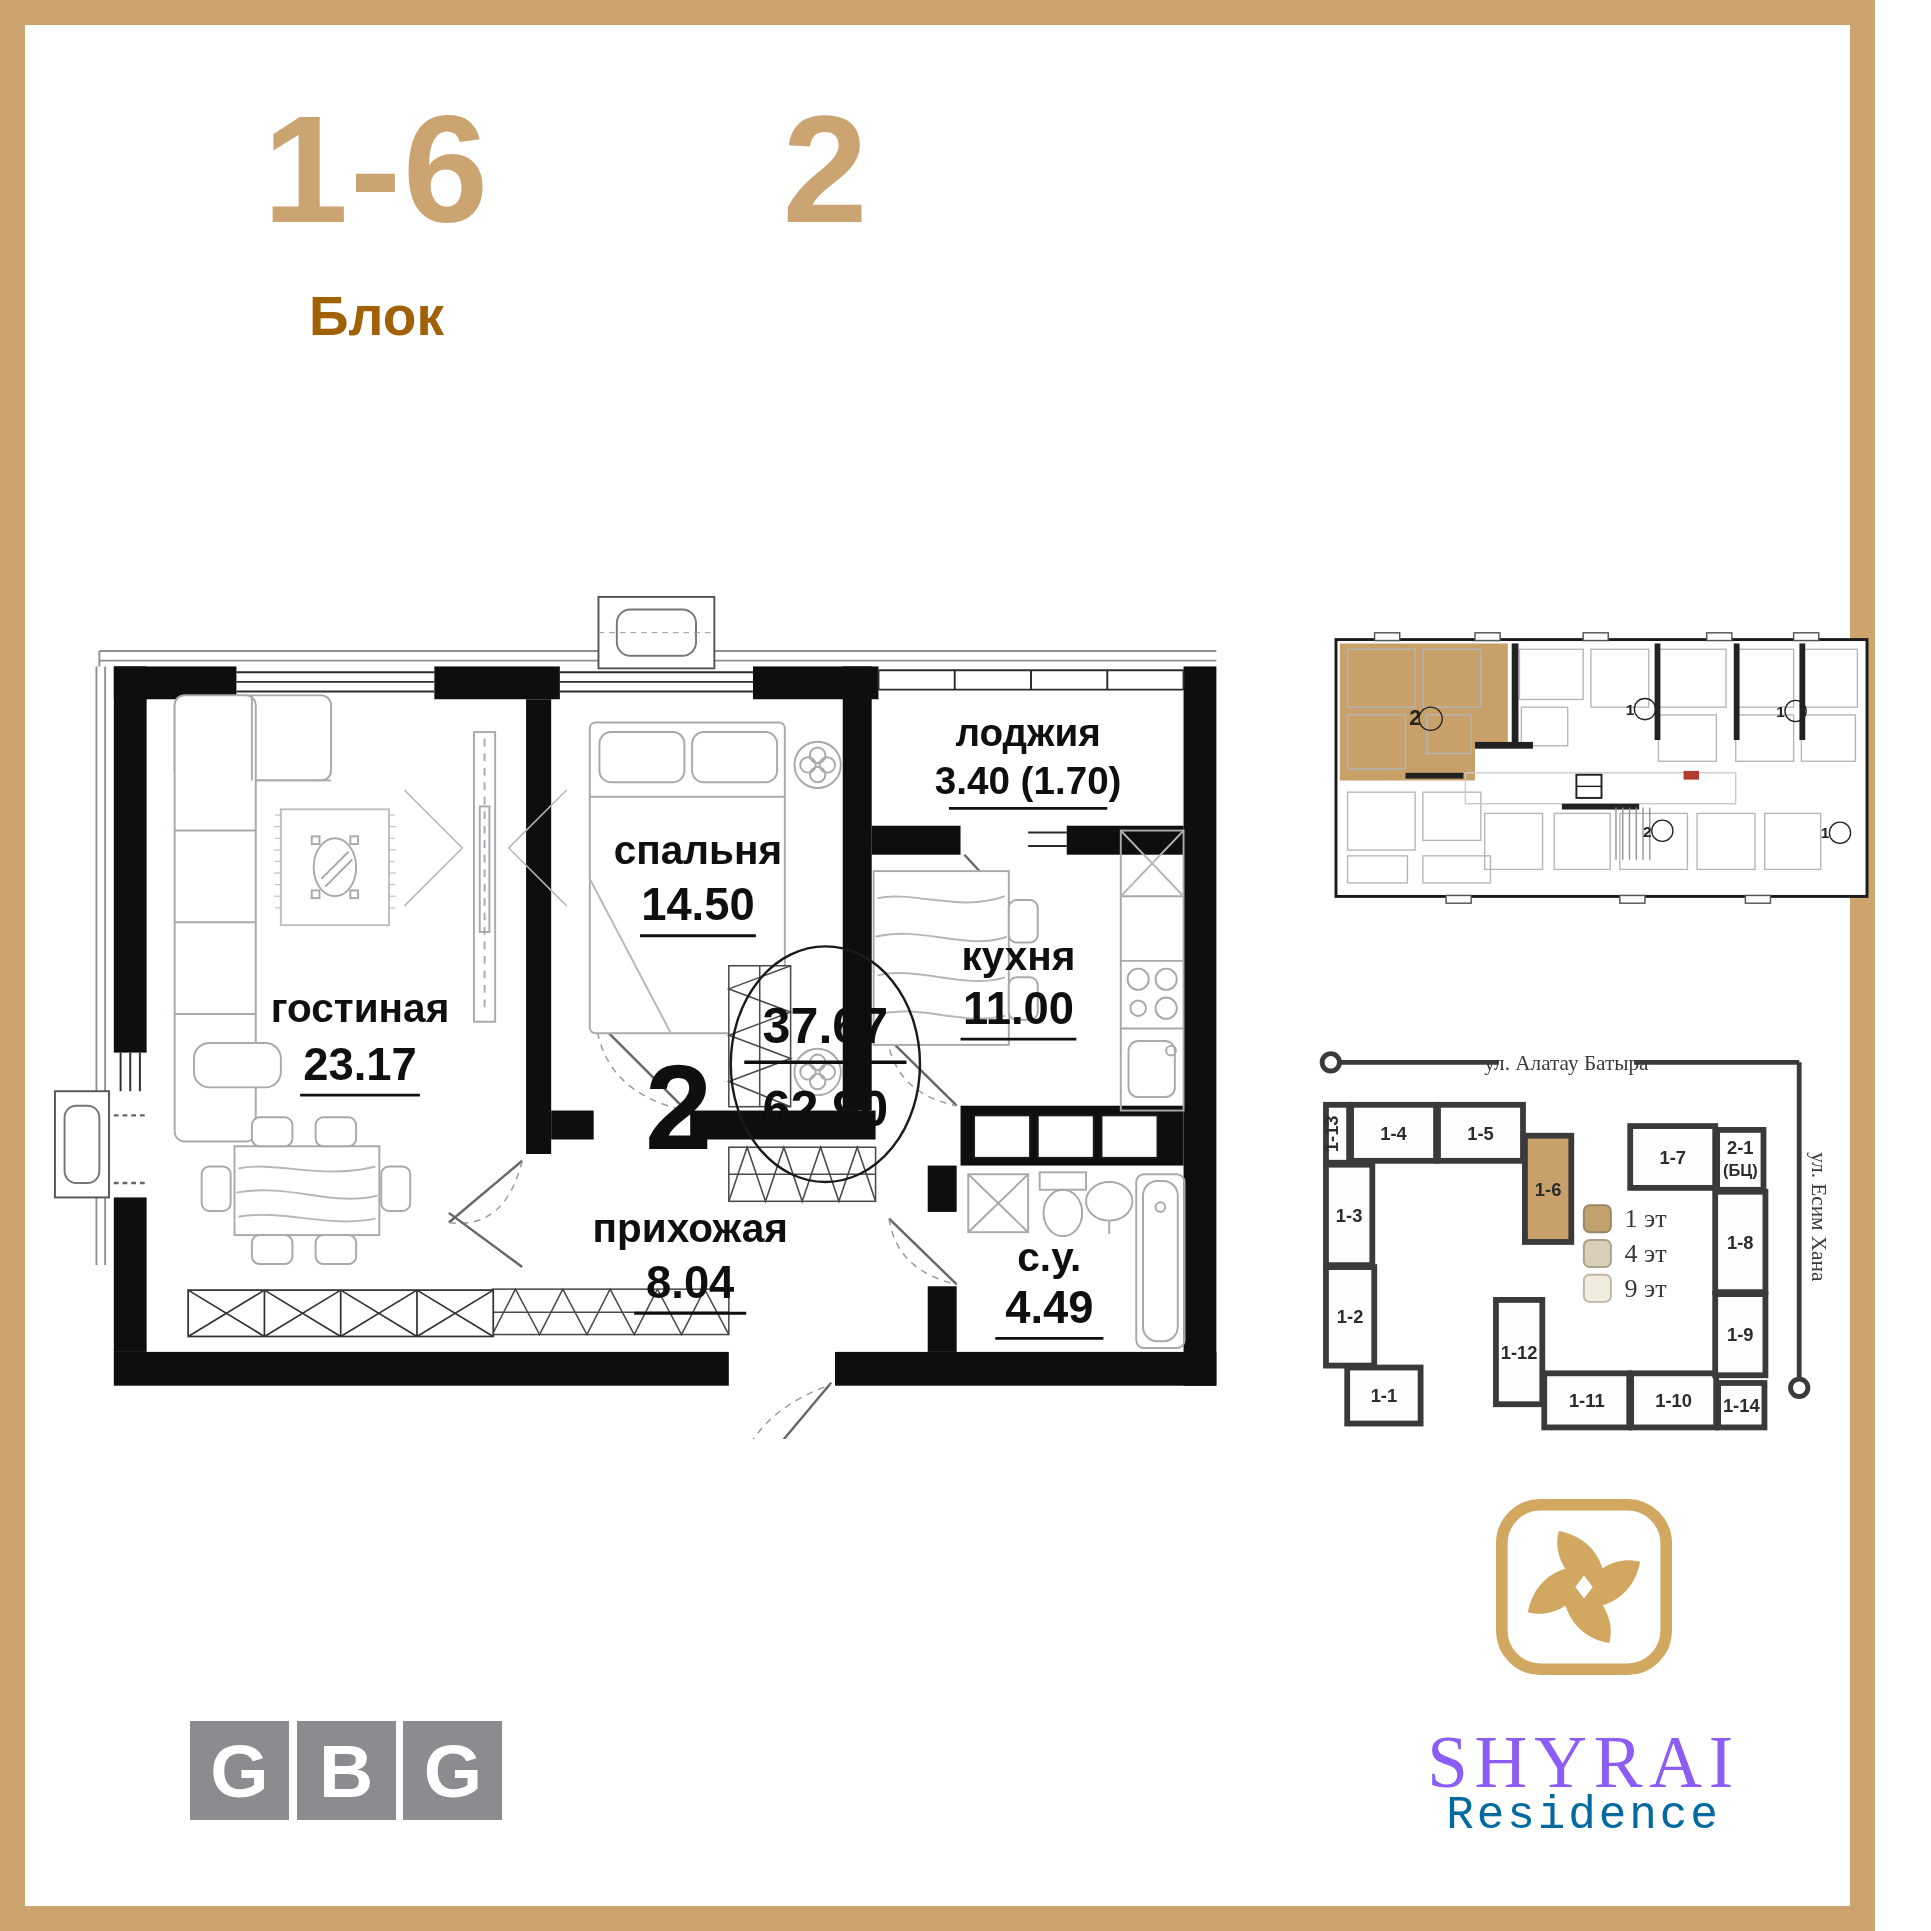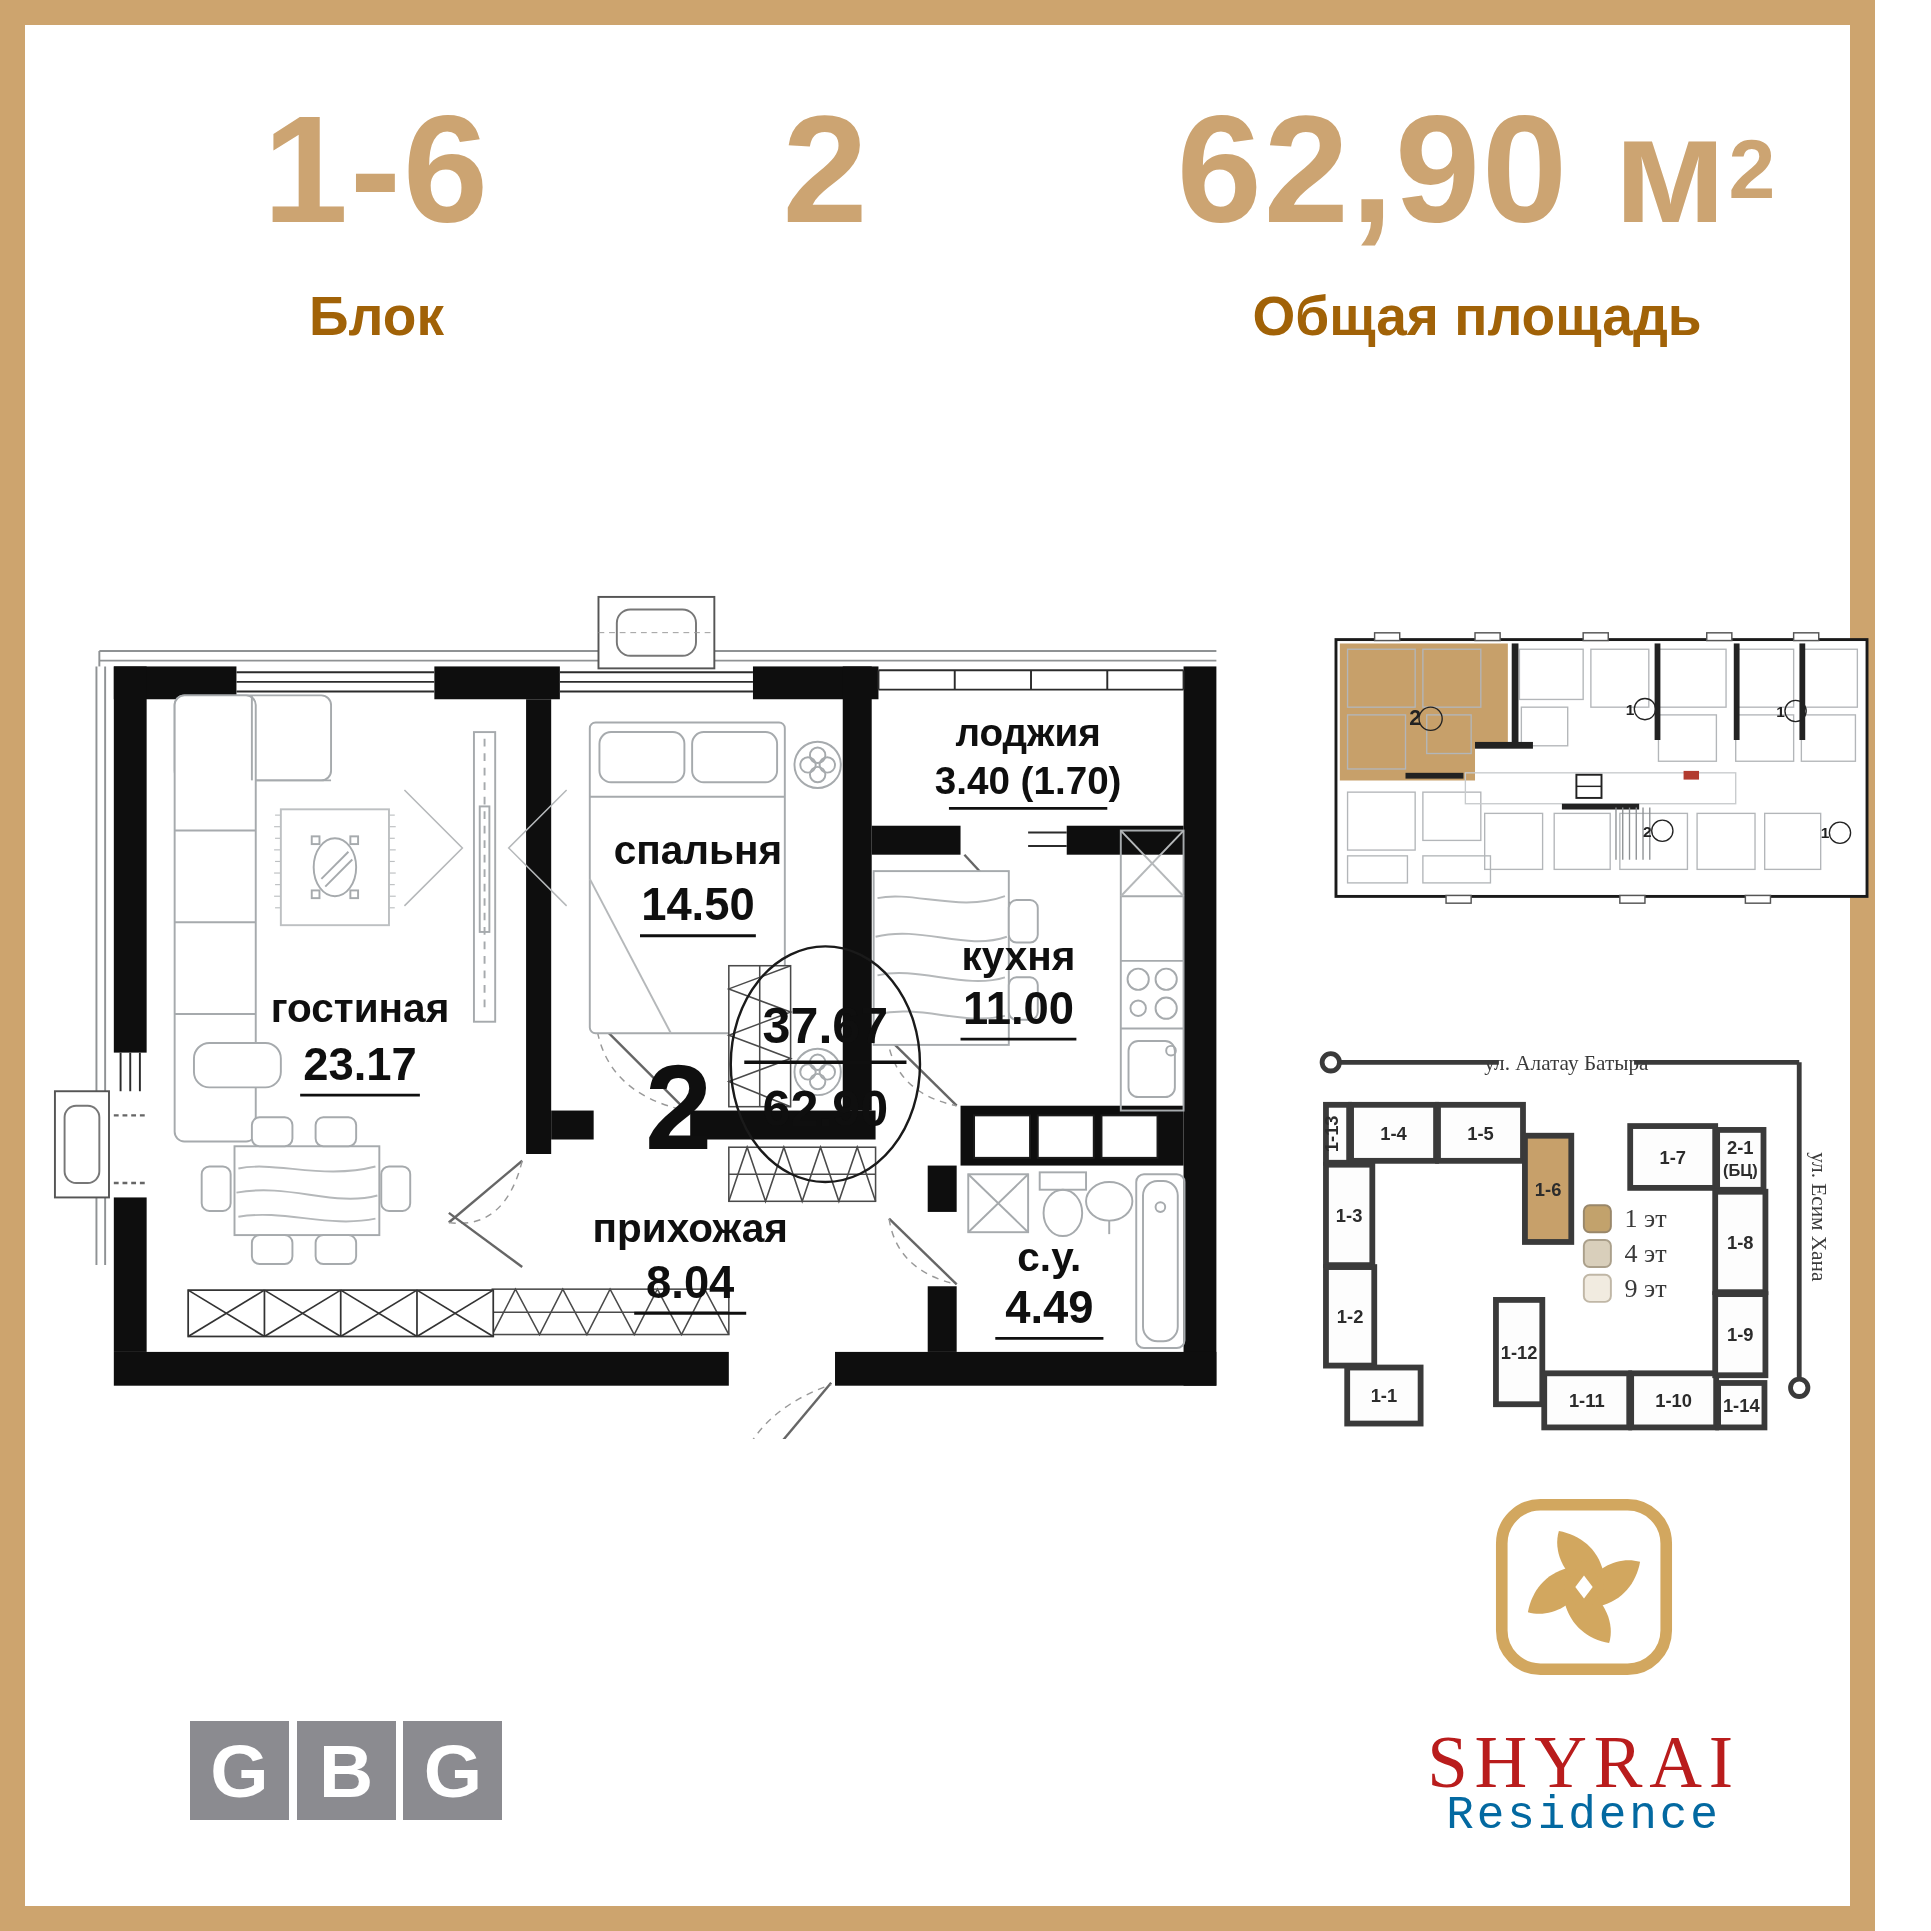--- a/index.html
+++ b/index.html
@@ -7,44 +7,40 @@
           font-family:"Liberation Sans", sans-serif;}
   .frame{position:absolute;inset:0;border:25px solid #CDA46E;pointer-events:none;box-sizing:border-box;}
   .stat{position:absolute;text-align:center;}
   .stat .value{font-weight:bold;font-size:153px;line-height:1;color:#CCA472;letter-spacing:1.9px;}
   .stat .value sup{font-size:0.55em;vertical-align:28%;}
   .stat .label{margin-top:33px;font-weight:bold;font-size:55px;line-height:1.40;color:#a16207;}
   .abs{position:absolute;}
   .gbg{display:flex;gap:7.7px;}
   .gbg .sq{width:99px;height:99px;background:#8B8B90;display:flex;align-items:center;justify-content:center;
            color:#ffffff;font-weight:bold;font-size:75px;font-family:"Liberation Sans",sans-serif;}
-  .shyrai-name{font-family:"Liberation Serif", serif;font-size:73px;letter-spacing:6.8px;color:#b91c1c;text-align:center;}
+  .shyrai-name{font-family:"Liberation Serif", serif;font-size:73px;letter-spacing:6.8px;color:#8b5cf6;text-align:center;}
   .shyrai-sub{font-family:Liberation Mono, monospace;font-size:46px;letter-spacing:2.9px;color:#0369a1;text-align:center;}
   svg text{font-family:"Liberation Sans", sans-serif;}
   text.serif{font-family:"Liberation Serif", serif;}
 </style>
 </head>
 <body>
 
 <div class="canvas">
   <div class="frame"></div>
 
   <div class="stat abs" style="left:164px;top:92px;width:425px;">
     <div class="value">1-6</div>
     <div class="label">Блок</div>
   </div>
 
   <div class="stat abs" style="left:623px;top:92px;width:406px;">
     <div class="value">2</div>
   </div>
 
-  <div class="stat abs" style="left:1120px;top:92px;width:714px;">
-    <div class="value"><span>62,90</span>&nbsp;<span>м</span><sup>2</sup></div>
-    <div class="label">Общая площадь</div>
-  </div>
 
   <svg class="abs" style="left:53px;top:589px;" width="1202" height="850" viewBox="0 0 1245 880">
 
     <g stroke="#8F9294" stroke-width="2" fill="none">
       <line x1="48" y1="64" x2="1205" y2="64"></line>
       <line x1="48" y1="74" x2="1205" y2="74"></line>
       <line x1="48" y1="64" x2="48" y2="80"></line>
       <line x1="45" y1="80" x2="45" y2="700"></line>
       <line x1="54" y1="80" x2="54" y2="700"></line>
     </g>

